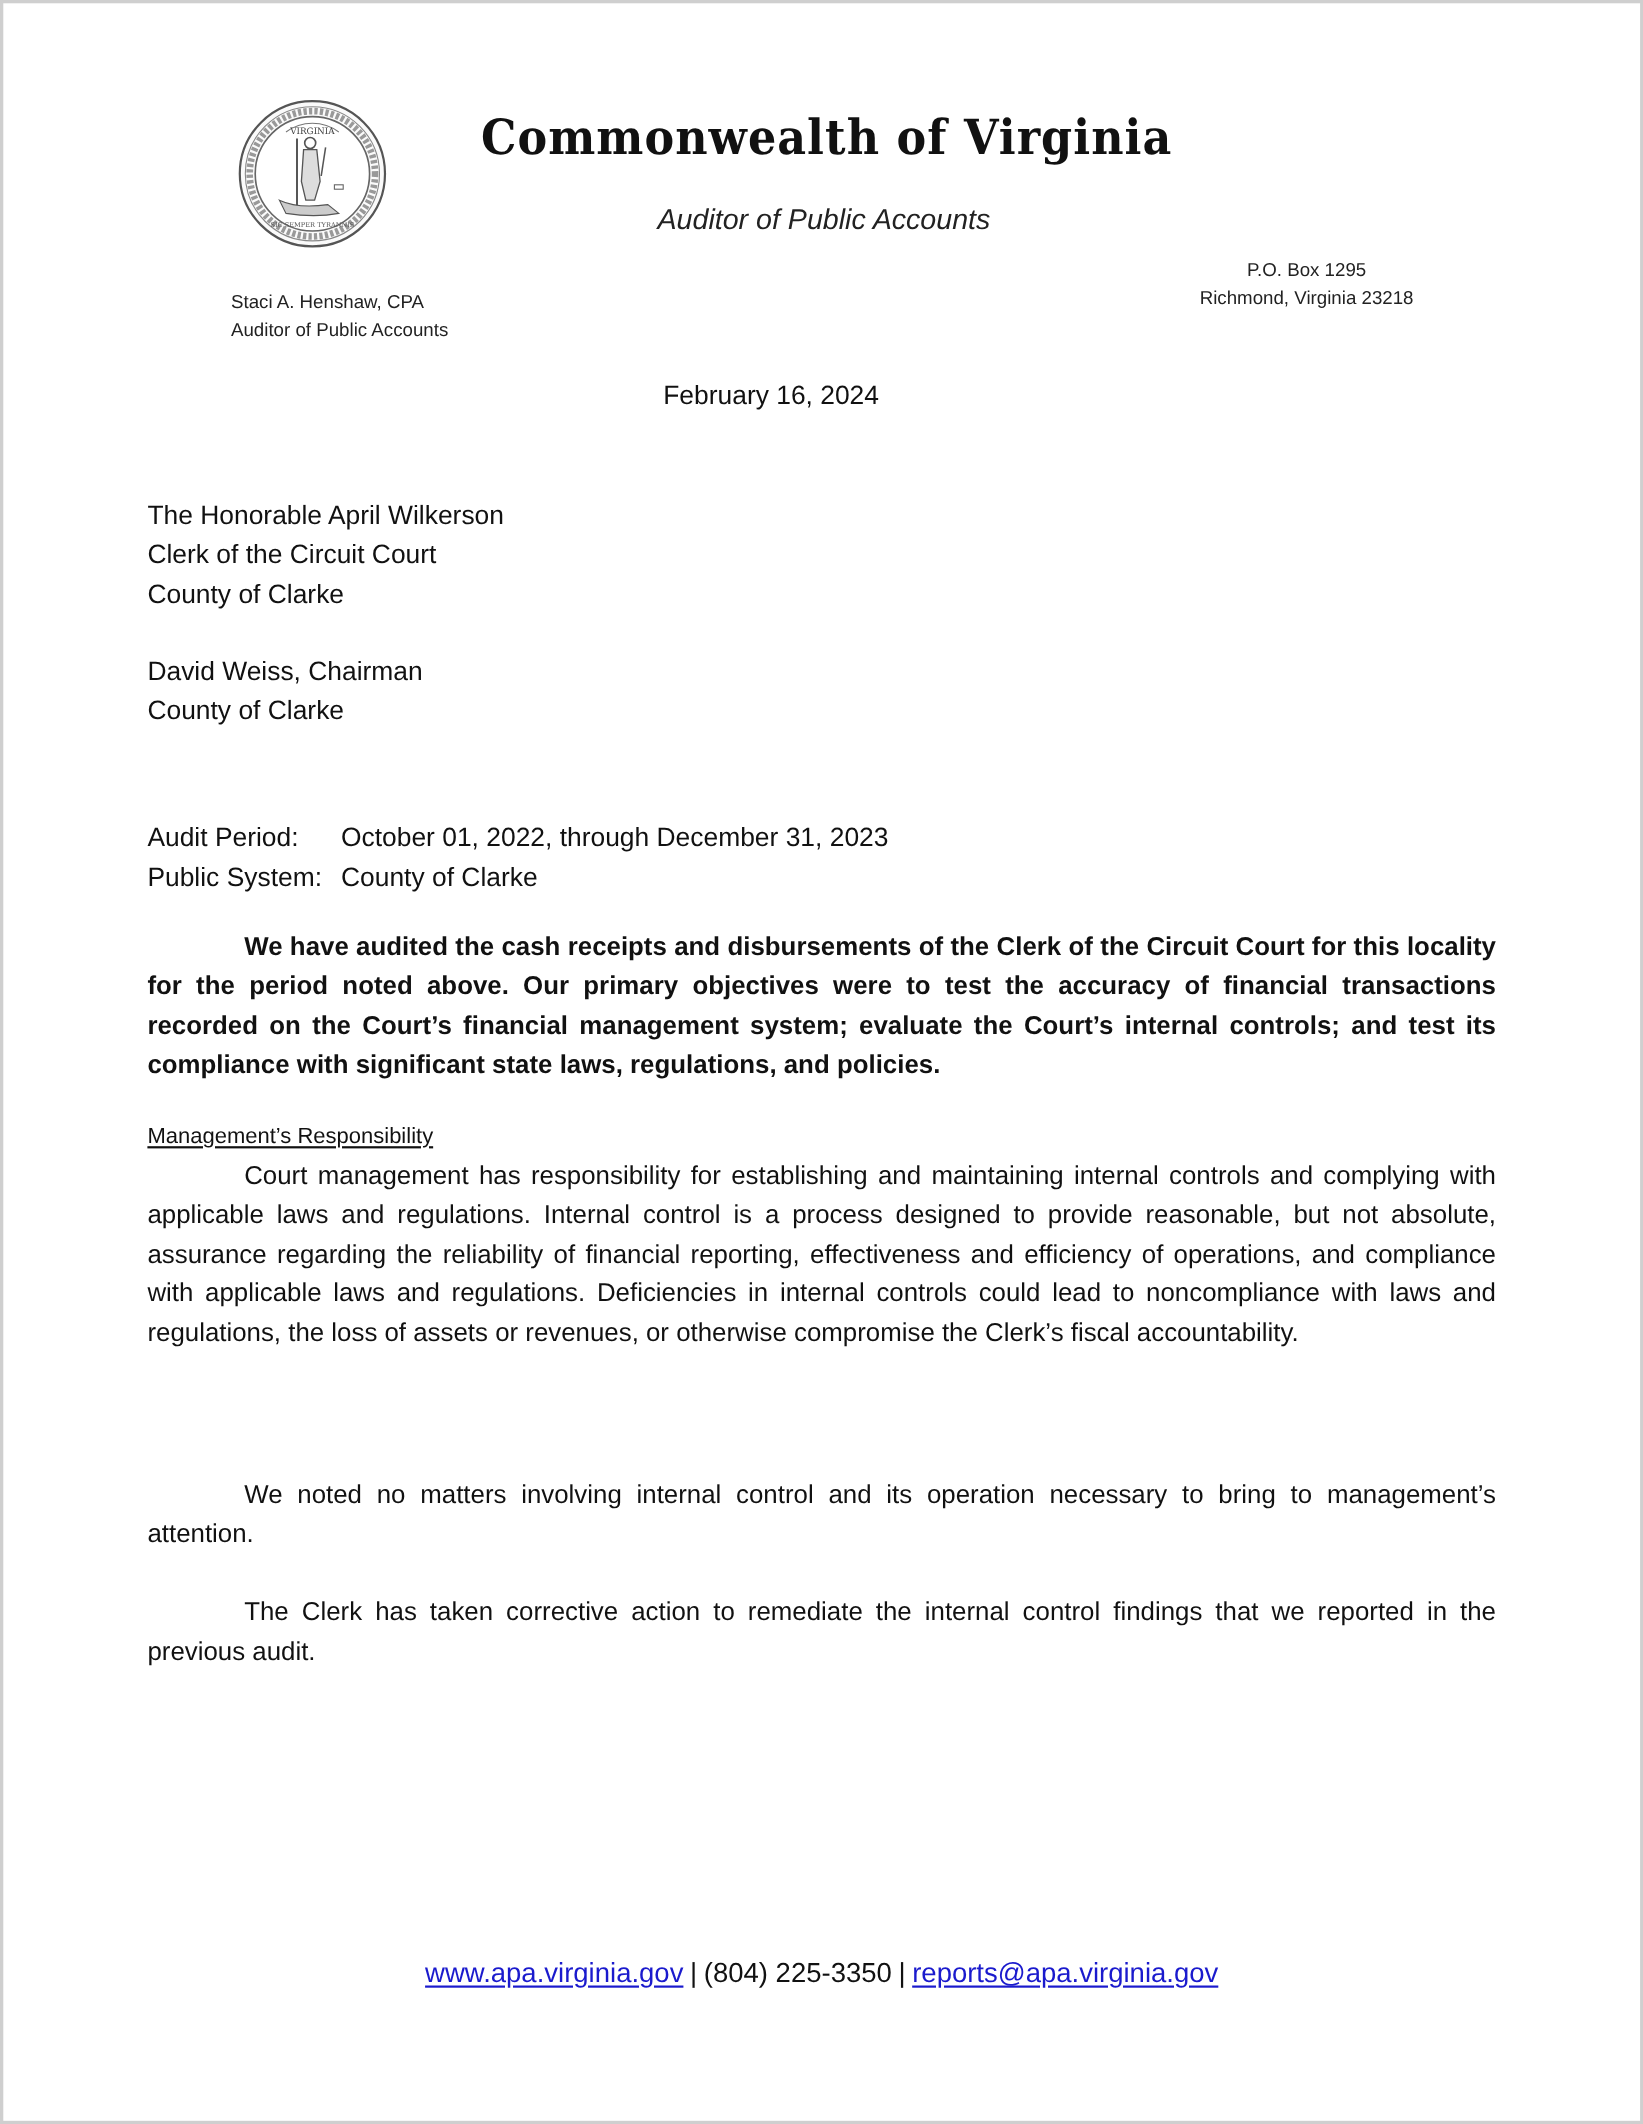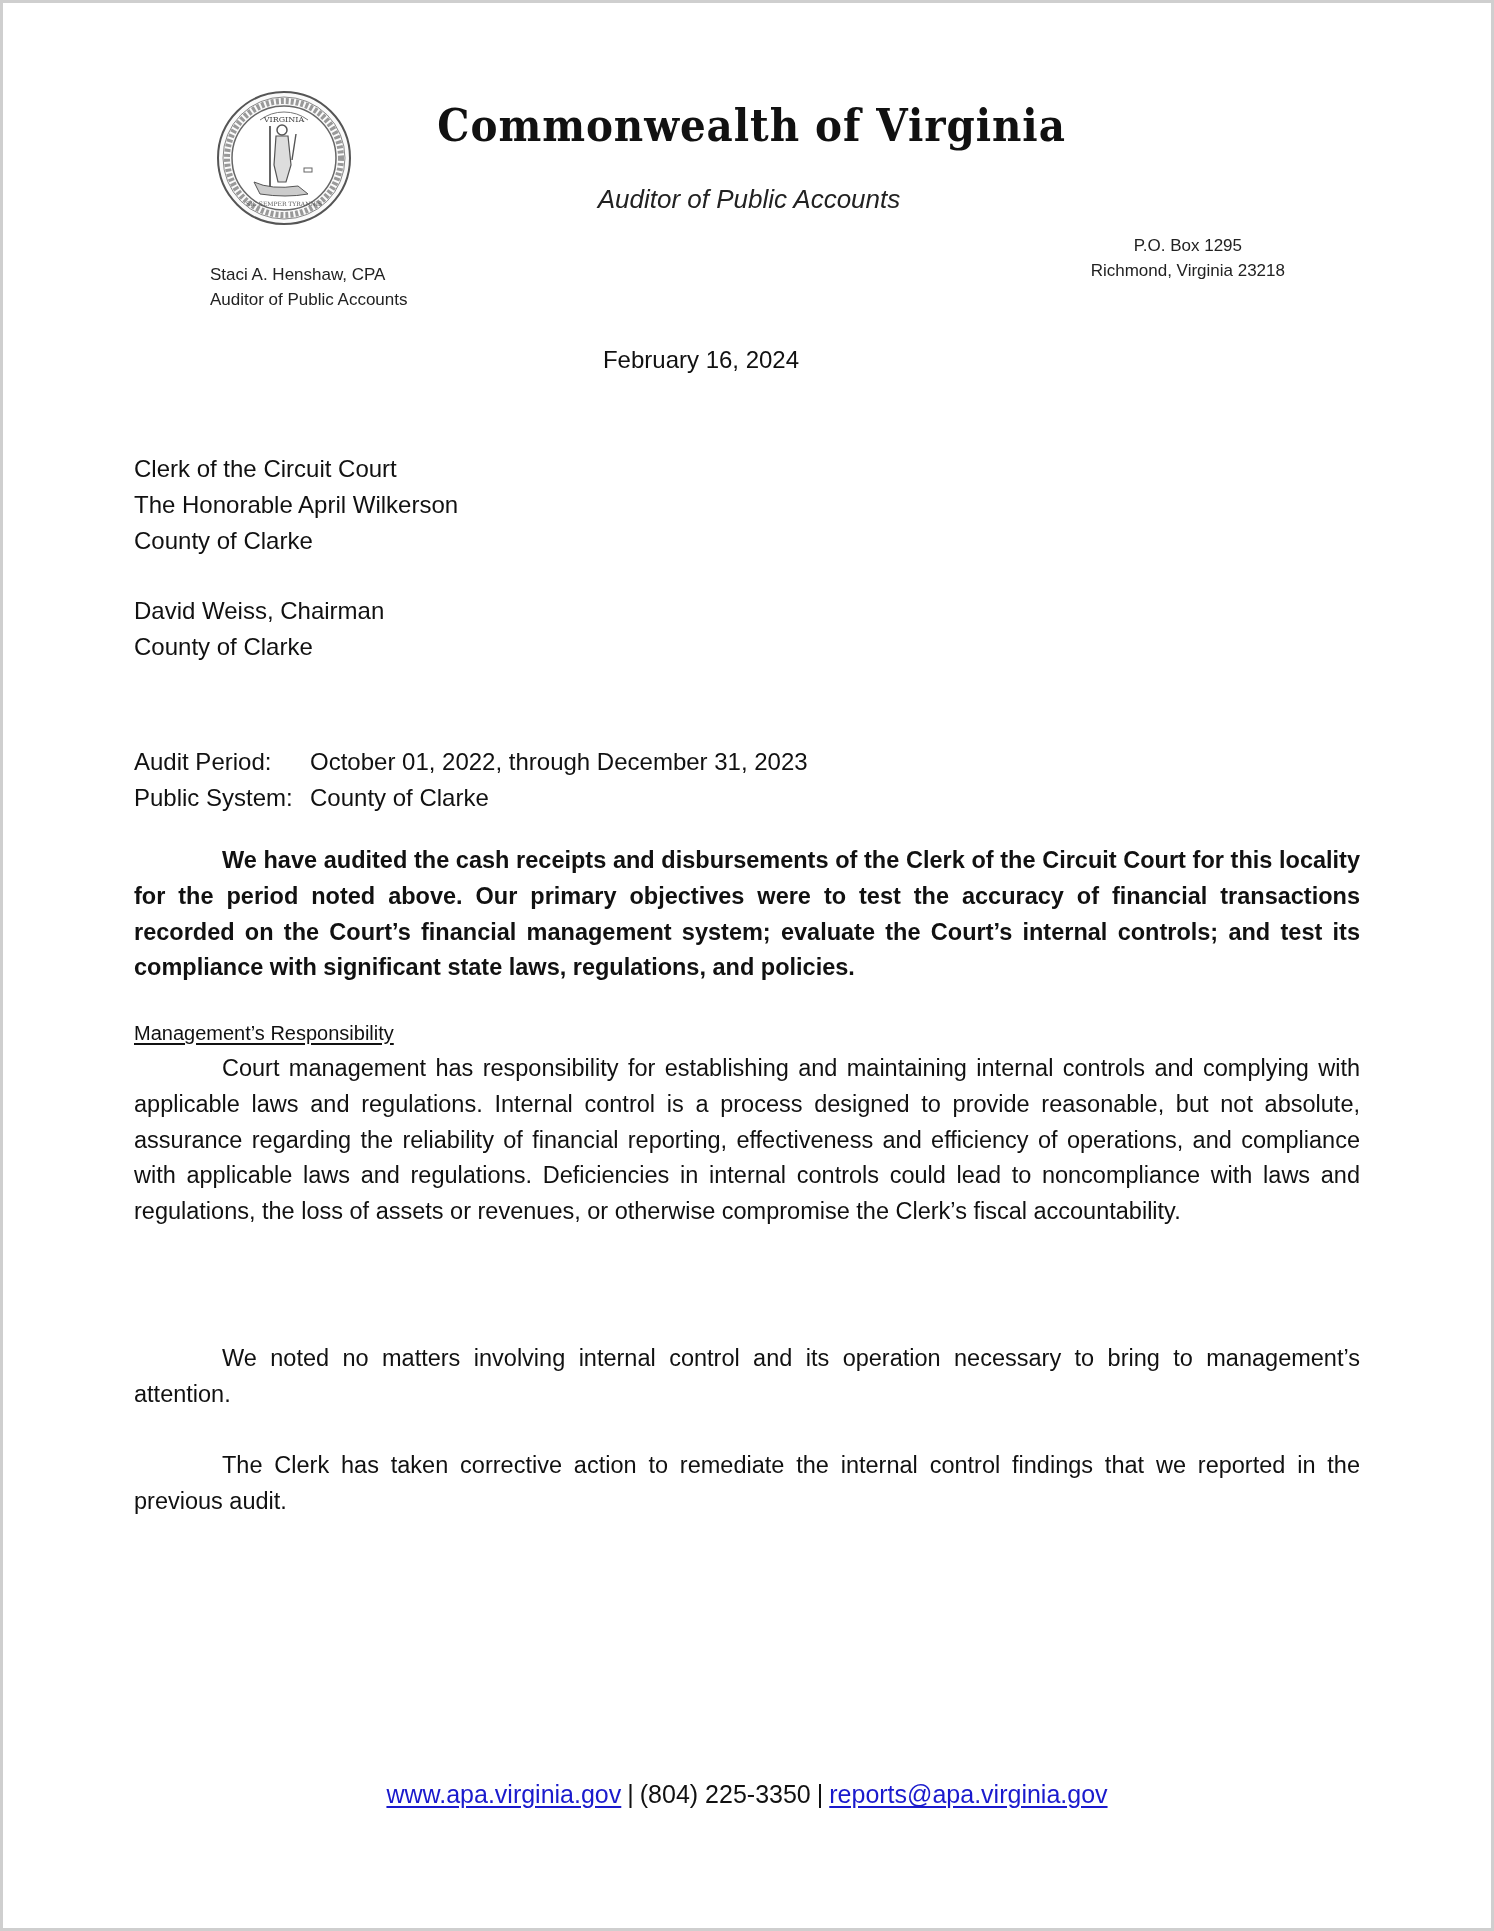--- a/index.html
+++ b/index.html
@@ -85,22 +85,22 @@
   <div>Auditor of Public Accounts</div>
 </div>
 <div class="abs small right-block">
   <div>P.O. Box 1295</div>
   <div>Richmond, Virginia 23218</div>
 </div>
 
 <div class="abs date">February 16, 2024</div>
 
 <div class="abs body-text addr" style="top:451px;">
+  <div class="line">The Honorable April Wilkerson</div>
   <div class="line">Clerk of the Circuit Court</div>
-  <div class="line">The Honorable April Wilkerson</div>
   <div class="line">County of Clarke</div>
 </div>
 <div class="abs body-text addr" style="top:593px;">
   <div class="line">David Weiss, Chairman</div>
   <div class="line">County of Clarke</div>
 </div>
 
 <div class="abs body-text addr" style="top:700px;margin-top:44px;">
   <div class="line">
     <span class="label-col">Audit Period:</span><span>October 01, 2022, through December 31, 2023</span>

